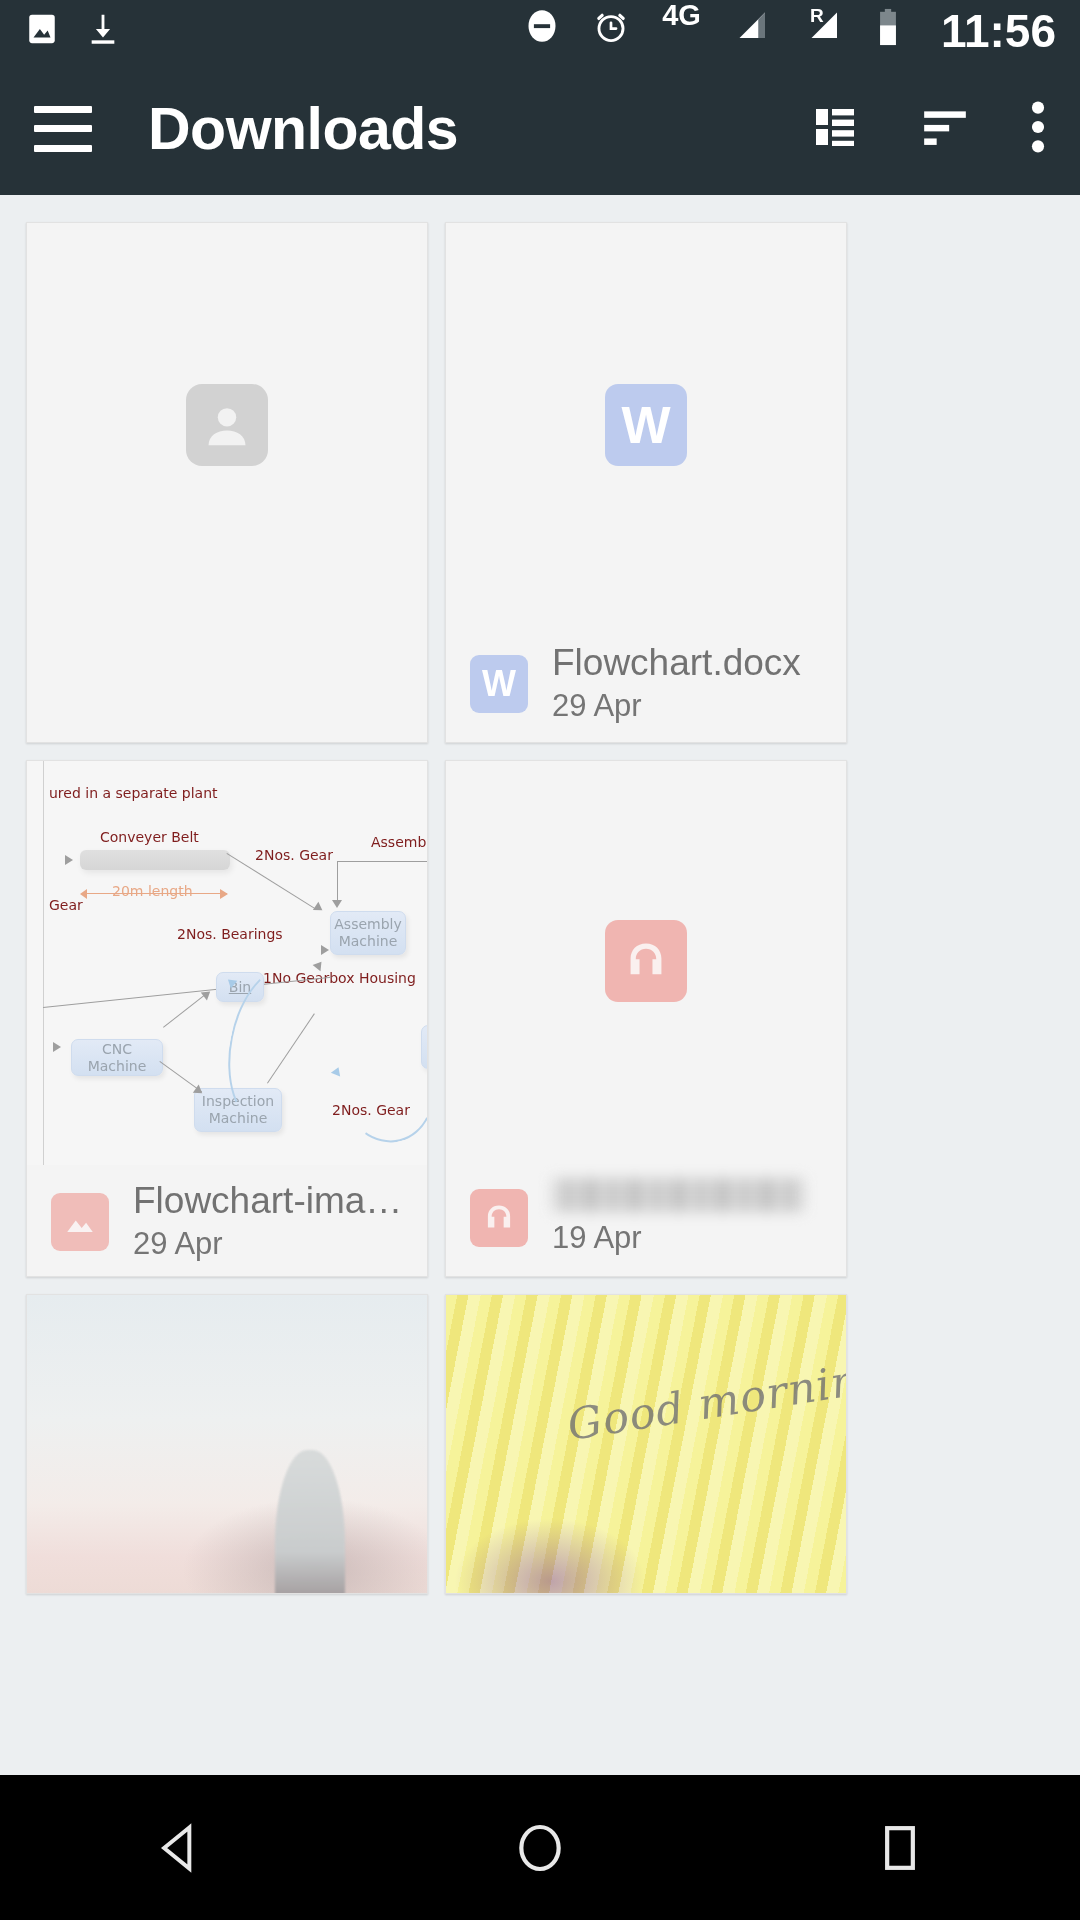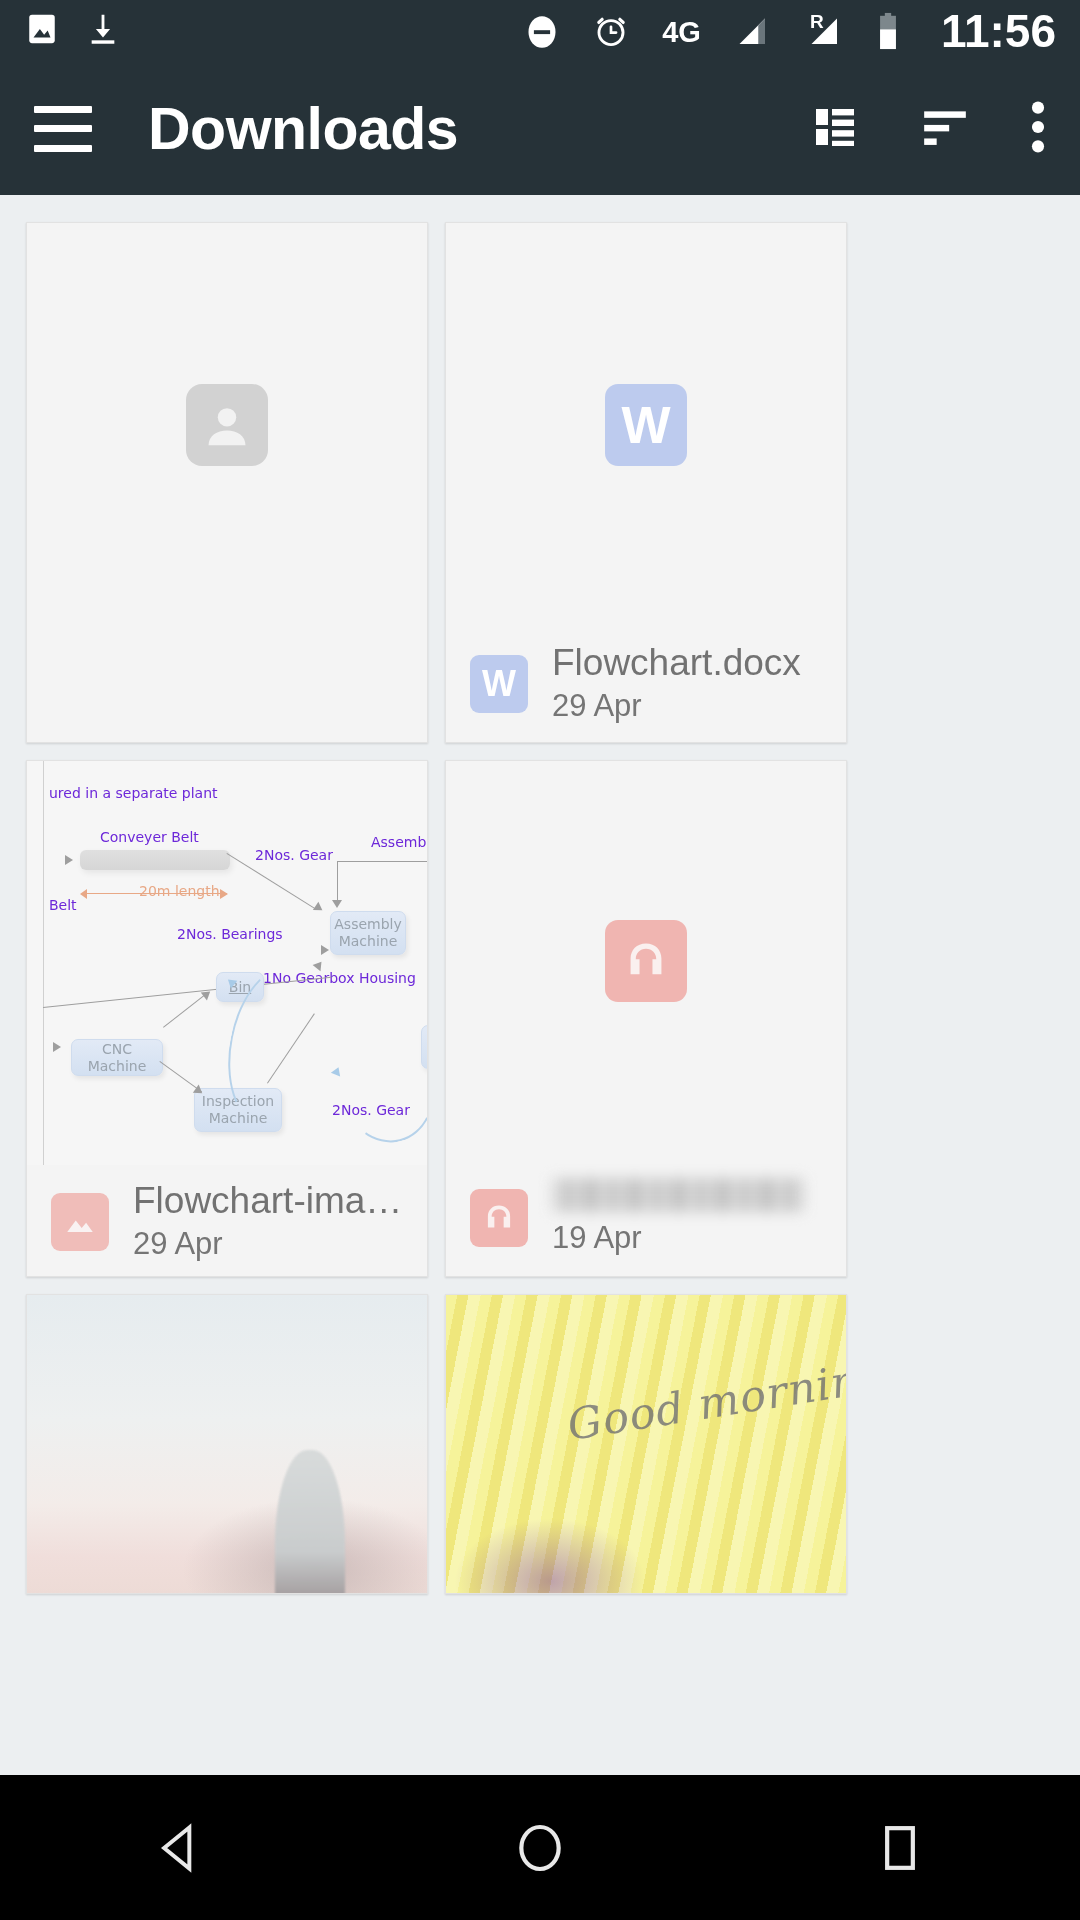--- a/index.html
+++ b/index.html
@@ -11,21 +11,21 @@
   }
 
   
   #status-bar {
     height: 62px; background: #263238;
     display: flex; align-items: center;
     padding: 0 24px;
     color: #ffffff;
   }
   #status-left { display: flex; align-items: center; gap: 26px; }
-  #status-right { margin-left: auto; display: flex; align-items: flex-end; gap: 32px; }
+  #status-right { margin-left: auto; display: flex; align-items: flex-start; gap: 32px; }
   .sb-ico { display: block; }
   #status-clock {
     font-size: 46px; font-weight: bold; letter-spacing: 0px;
     margin-left: 10px; line-height: 1;
   }
   .net-4g { font-size: 29px; font-weight: bold; line-height: 1; position: relative; top: -7px; }
   .roam-r { font-size: 19px; font-weight: bold; line-height: 1; position:absolute; top:-2px; left:5px; }
 
   
   #app-bar {
@@ -118,21 +118,21 @@
   .fc-node {
     position: absolute; background: linear-gradient(#e2eaf6,#d3e0f1);
     border: 1px solid #cfdcee; border-radius: 7px;
     color: #9aa4ae; font-size: 14px; text-align: center;
     display: flex; align-items: center; justify-content: center;
     box-shadow: 2px 3px 5px rgba(0,0,0,0.07);
     line-height: 1.18; padding: 2px 4px;
     font-family: "DejaVu Sans", sans-serif;
   }
   .fc-text {
-    position: absolute; color: #6d28d9; font-size: 14px; white-space: nowrap;
+    position: absolute; color: #7f1d1d; font-size: 14px; white-space: nowrap;
     font-family: "DejaVu Sans", sans-serif;
   }
   .fc-text.orange { color: #e8a886; }
   .fc-belt {
     position: absolute; background: linear-gradient(#e0e0e0,#d6d6d6);
     border-radius: 6px; box-shadow: 2px 3px 6px rgba(0,0,0,0.07);
   }
   .fc-line { position: absolute; background: #9e9e9e; height: 1px; transform-origin: 0 0; }
   .fc-arrowhead {
     position: absolute; width: 0; height: 0;
@@ -304,25 +304,25 @@
       <div id="flowchart-thumb">
 
         <div class="fc-line" style="left:16px; top:0; width:1px; height:404px; background:#d0d0d0;"></div>
 
         <div class="fc-text" style="left:22px; top:24px;">ured in a separate plant</div>
         <div class="fc-text" style="left:73px; top:68px;">Conveyer Belt</div>
         <div class="fc-belt" style="left:53px; top:89px; width:150px; height:20px;"></div>
         <div class="fc-arrowhead" style="left:38px; top:94px;"></div>
 
         <div class="fc-line" style="left:56px; top:132px; width:144px; background:#e8a886;"></div>
-        <div class="fc-text orange" style="left:112px; top:122px;">20m length</div>
+        <div class="fc-text orange" style="left:85px; top:122px;">20m length</div>
         <div class="fc-arrowhead" style="left:53px; top:128px; border-left:none; border-right:7px solid #e8a886; border-top-color:transparent; border-bottom-color:transparent;"></div>
         <div class="fc-arrowhead" style="left:193px; top:128px; border-left-color:#e8a886;"></div>
 
-        <div class="fc-text" style="left:22px; top:135px; top:136px;">Belt</div>
+        <div class="fc-text" style="left:22px; top:135px; top:136px;">Gear</div>
         <div class="fc-text" style="left:150px; top:165px;">2Nos. Bearings</div>
         <div class="fc-text" style="left:228px; top:86px;">2Nos. Gear</div>
         <div class="fc-text" style="left:344px; top:73px;">Assembly of  C</div>
         <div class="fc-text" style="left:236px; top:209px;">1No Gearbox Housing</div>
         <div class="fc-text" style="left:305px; top:341px;">2Nos. Gear</div>
 
         <div class="fc-line" style="left:200px; top:92px; width:106px; transform:rotate(32deg);"></div>
         <div class="fc-arrowhead" style="left:288px; top:142px; transform:rotate(33deg);"></div>
 
         <div class="fc-line" style="left:311px; top:100px; width:106px;"></div>

